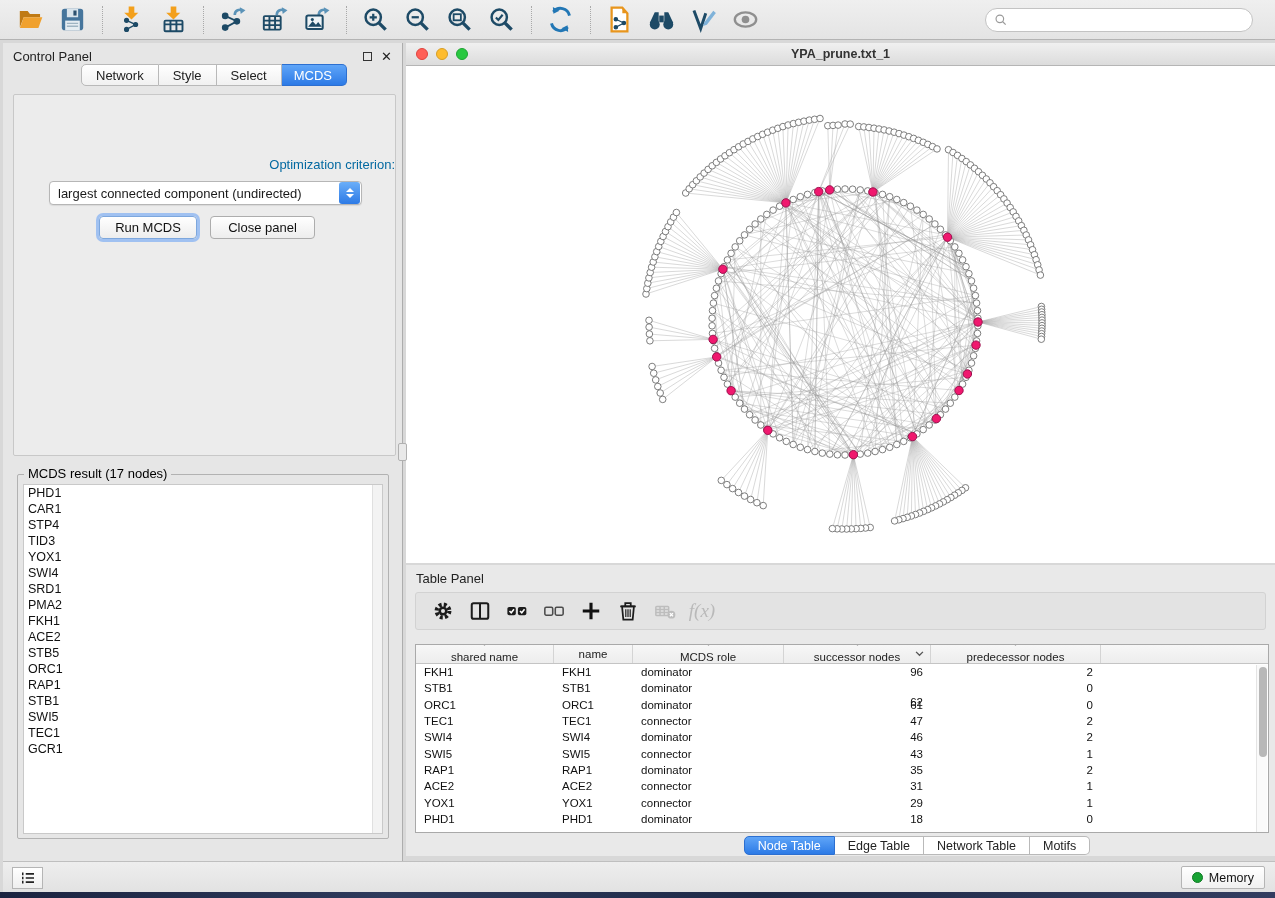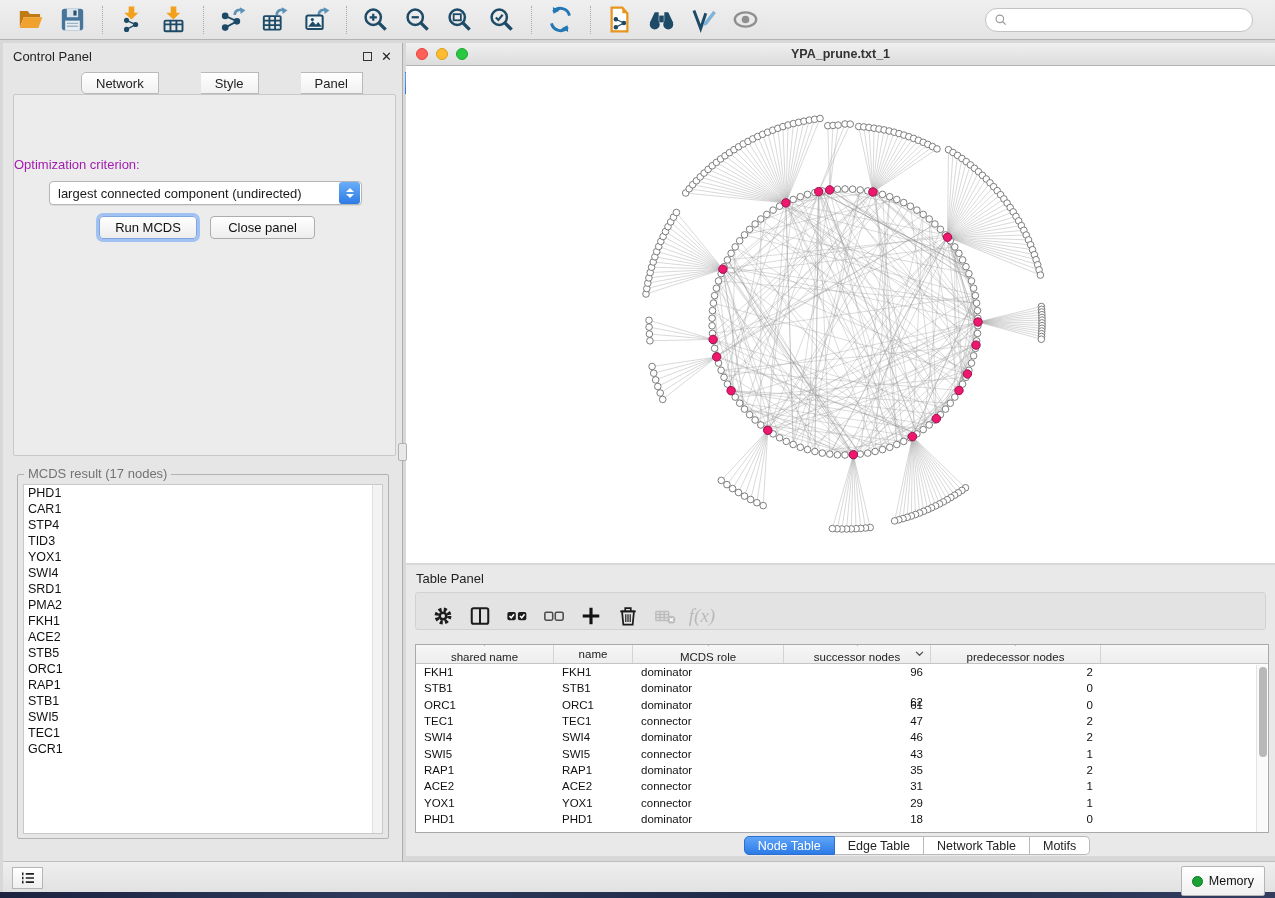--- a/index.html
+++ b/index.html
@@ -25,49 +25,49 @@
 
   
   #control-panel { position:absolute; left:3px; top:43px; width:400px; height:818px;
     background:#e6e6e6; border-right:1px solid #adadad; }
   .panel-titlebar { height:26px; display:flex; align-items:center; padding:0 10px; font-size:13px; color:#222; }
   .panel-title { flex:1; }
   .win-btns { display:flex; align-items:center; gap:9px; }
   .float-btn { width:9px; height:9px; border:1.6px solid #333; background:transparent; }
   .close-btn { font-size:13px; font-weight:bold; color:#222; line-height:9px; }
 
-  #cp-tabs { position:absolute; left:78px; top:29px; height:22px; display:flex;gap:42px; }
+  #cp-tabs { position:absolute; left:78px; top:21px; height:22px; display:flex; }
   .seg-tab { padding:0 14px; display:flex; align-items:center; justify-content:center;
     background:linear-gradient(#ffffff,#f1f1f1); border:1px solid #b9b9b9; border-left:none;
     font-size:13px; color:#222; }
   .seg-tab:first-child { border-left:1px solid #b9b9b9; border-radius:5px 0 0 5px; }
   .seg-tab:last-child { border-radius:0 5px 5px 0; }
   .seg-tab.active { background:linear-gradient(#5fa5f8,#2c7ae6); color:#fff; border-color:#2c6fd0;padding-left:12px; }
 
   #cp-inner { position:absolute; left:10px; top:51px; width:383px; height:362px;
     background:#ececec; border:1px solid #c8c8c8; border-radius:2px; }
-  #criterion-label { position:absolute; left:0; top:62px; width:100%; text-align:left; font-size:13px; color:#a21caf; }
+  #criterion-label { position:absolute; left:0; top:62px; width:100%; text-align:right; font-size:13px; color:#0369a1; }
   #criterion-select { position:absolute; left:35px; top:86px; width:313px; height:24px; background:#fff;
     border:1px solid #b6b6b6; border-radius:4px; display:flex; align-items:center;
     box-shadow:0 1px 1px rgba(0,0,0,.08); }
   #criterion-select .sel-text { flex:1; padding-left:8px; font-size:13px; white-space:nowrap; overflow:hidden; }
   #criterion-select .sel-step { width:21px; height:22px; margin-right:1px; border-radius:3px;
     background:linear-gradient(#6aaef9,#2d7ae5); display:flex; flex-direction:column; align-items:center; justify-content:center; gap:2px; }
   .chev { width:0; height:0; border-left:4px solid transparent; border-right:4px solid transparent; }
   .chev.up { border-bottom:4px solid #fff; }
   .chev.down { border-top:4px solid #fff; }
   .aqua-btn { position:absolute; height:23px; background:linear-gradient(#ffffff,#ededed);
     border:1px solid #adadad; border-radius:4px; font-size:13px; color:#111;
     display:flex; align-items:center; justify-content:center; }
   #run-mcds-btn { left:85px; top:121px; width:98px; box-shadow:0 0 0 3px rgba(110,165,245,.6); border-color:#7da7dd; }
   #close-panel-btn { left:196px; top:121px; width:105px; }
 
   #mcds-groupbox { position:absolute; left:14px; top:431px; width:372px; height:365px;
     border:1px solid #b2b2b2; border-radius:2px; }
-  #mcds-legend { position:absolute; top:-9px; left:6px; background:#e6e6e6; padding:0 4px; font-size:13px; color:#737373; }
+  #mcds-legend { position:absolute; top:-9px; left:6px; background:#e6e6e6; padding:0 4px; font-size:13px; color:#000000; }
   #mcds-listwrap { position:absolute; left:5px; top:9px; width:360px; height:350px; background:#fff;
     border:1px solid #c9c9c9; overflow:hidden; }
   #mcds-scroll { position:absolute; right:0; top:0; width:10px; height:100%; background:#f3f3f3; border-left:1px solid #e0e0e0; }
   .mcds-item { height:16px; line-height:16px; padding-left:4px; font-size:12.5px; color:#111; }
 
   
   #network-window { position:absolute; left:406px; top:43px; width:869px; height:520px; background:#fff; }
   #net-titlebar { height:23px; background:linear-gradient(#f0f0f0,#dcdcdc); border-bottom:1px solid #b5b5b5;
     display:flex; align-items:center; position:relative; }
   .traffic { display:flex; gap:8px; padding-left:10px; }
@@ -75,21 +75,21 @@
   #net-title { position:absolute; left:0; width:100%; text-align:center; font-size:12.5px; font-weight:700; color:#333; }
   #network-canvas { position:relative; width:869px; height:496px; background:#fff; }
 
   #splitter-handle { position:absolute; left:398px; top:443px; width:9px; height:18px;
     background:#e9e9e9; border:1px solid #b0b0b0; border-radius:2px; }
 
   
   #table-panel { position:absolute; left:406px; top:565px; width:1022px; height:291px; background:#e9e9e9; }
   #tp-toolbar { position:absolute; left:9px; top:27px; width:851px; height:38px;
     background:#e3e3e3; border:1px solid #d2d2d2; border-radius:3px;
-    display:flex; align-items:flex-end; padding-left:14px; gap:11px; }
+    display:flex; align-items:center; padding-left:14px; gap:11px; }
   .tp-icon { width:26px; height:26px; display:flex; align-items:center; justify-content:center; }
   .tp-icon svg { width:22px; height:22px; }
   .tp-icon .fx { font:italic 19px "Liberation Serif",serif; color:#b9b9b9; }
 
   #node-table { position:absolute; left:9px; top:79px; width:854px; height:189px;
     background:#fff; border:1px solid #a9a9a9; }
   #nt-header { display:flex; height:19px; background:linear-gradient(#f7f7f7,#ededed);
     border-bottom:1px solid #c4c4c4; }
   .nt-hcell { display:flex; align-items:center; justify-content:center; gap:5px;
     border-right:1px solid #d4d4d4; font-size:11.5px; color:#222; position:relative;flex-direction:column; }
@@ -103,21 +103,21 @@
 
   #tp-tabs { position:absolute; left:0; top:271px; width:100%; display:flex; justify-content:center; }
   #tp-tabs .seg-tab { height:19px; font-size:12.5px; padding:0 13px; background:#fff; }
   #tp-tabs .seg-tab.active { background:linear-gradient(#5fa5f8,#2c7ae6); color:#fff; }
 
   
   #status-bar { position:absolute; left:3px; top:861px; width:1272px; height:31px;
     background:linear-gradient(#eeeeee,#e2e2e2); border-top:1px solid #bfbfbf; }
   #taskmgr-btn { position:absolute; left:9px; top:5px; width:31px; height:22px; background:linear-gradient(#fff,#efefef);
     border:1px solid #b5b5b5; display:flex; align-items:center; justify-content:center; }
-  #memory-btn { position:absolute; right:10px; top:4px; height:30px; padding:0 10px;
+  #memory-btn { position:absolute; right:10px; top:4px; height:23px; padding:0 10px;
     background:linear-gradient(#ffffff,#f0f0f0); border:1px solid #b5b5b5; border-radius:2px;
     display:flex; align-items:center; gap:6px; font-size:12.5px; color:#111; }
   #memory-dot { width:11px; height:11px; border-radius:50%; background:#17a233; border:1px solid #0e7a24; }
 </style>
 </head>
 <body>
 
 <div id="desktop-left"></div>
 <div id="desktop-bottom"></div>
 
@@ -278,21 +278,21 @@
     <div class="panel-titlebar">
       <span class="panel-title">Control Panel</span>
       <span class="win-btns">
         <span class="float-btn"></span>
         <span class="close-btn">✕</span>
       </span>
     </div>
     <div id="cp-tabs">
         <div class="seg-tab">Network</div>
         <div class="seg-tab">Style</div>
-        <div class="seg-tab">Panel</div>
+        <div class="seg-tab">Select</div>
         <div class="seg-tab active">MCDS</div>
       </div>
     <div id="cp-inner">
       <div id="criterion-label">Optimization criterion:</div>
       <div id="criterion-select">
         <span class="sel-text">largest connected component (undirected)</span>
         <span class="sel-step">
             <span class="chev up"></span>
             <span class="chev down"></span>
           </span>

